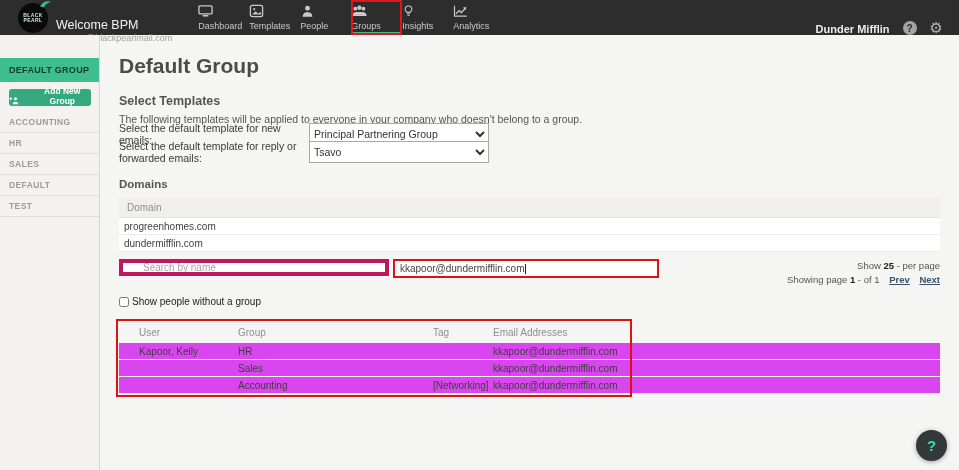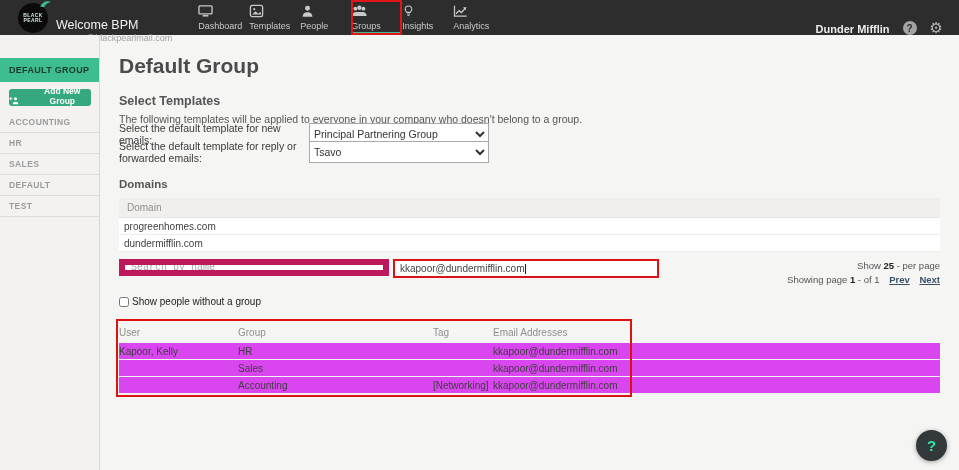--- a/index.html
+++ b/index.html
@@ -55,41 +55,41 @@
                       font-family: "Liberation Sans", sans-serif; }
   .domains-heading { font-size: 11.5px; font-weight: bold; color: #555; margin-top: 17px; }
   .domain-header { height: 20px; margin-top: 8px; display: flex; align-items: center;
                    padding-left: 8px; font-size: 10px; color: #8f8f8f; background: #f0efee;
                    border-bottom: 1px solid #e4e4e2; }
   .domain-row { height: 17px; background: #fff; border-bottom: 1px solid #ececea;
                 display: flex; align-items: center; padding-left: 5px; font-size: 10px; color: #3f3f3f; }
 
   .controls-row { display: flex; justify-content: space-between; align-items: flex-start; margin-top: 7px; }
   .inputs-wrap { display: flex; align-items: flex-start; }
-  .search-input { width: 270px; height: 17px; border: 6px solid #be185d; font-size: 10px;
-                  padding: 0 6px; color: #333; font-family: Liberation Mono, monospace; }
+  .search-input { width: 270px; height: 17px; border: 4px solid #be185d; font-size: 10px;
+                  padding: 0 20px; color: #333; font-family: Liberation Sans, sans-serif; }
   .search-input::placeholder { color: #a5a5a5; }
   .email-redbox { border: 2px solid #dd1212; margin-left: 4px; }
   .email-input { width: 262px; height: 15px; background: #fff; display: flex; align-items: center;
                  font-size: 10px; color: #444; padding: 0 5px; cursor: text; }
   .caret { width: 1px; height: 10px; background: #222; margin-left: 1px; }
   .pagination { text-align: right; font-size: 9.5px; color: #555; line-height: 14px; }
   .pagination b { color: #222; }
   .pglink { color: #3a5068; font-weight: bold; text-decoration: underline; margin-left: 7px; cursor: pointer; }
   .perpage-trigger { cursor: pointer; }
 
   .checkbox-row { margin-top: 9px; display: flex; align-items: center; gap: 3px;
                   font-size: 10px; color: #222; }
   .checkbox-row input { width: 10px; height: 10px; margin: 0; }
 
   .people-table { margin-top: 14px; position: relative; }
   .pt-header { display: flex; height: 22px; align-items: center; font-size: 10px; color: #8f8f8f; }
   .pt-row { display: flex; height: 17px; align-items: center; background: #d946ef;
             border-bottom: 1px solid #f0f0ee; font-size: 10px; color: #3f3f3f; cursor: pointer; }
-  .c-user  { width: 119px; padding-left: 0; }
+  .c-user  { width: 119px; padding-left: 20px; }
   .c-group { width: 195px; }
   .c-tag   { width: 60px; }
   .c-email { flex: 1; }
   .table-redbox { position: absolute; left: -3px; top: -2px; width: 516px; height: 78px;
                   border: 2px solid #dd1212; pointer-events: none; }
 
   .help-fab { position: absolute; right: 12px; bottom: 9px; width: 31px; height: 31px;
               border-radius: 50%; background: #33383a; color: #2ee6a8; font-size: 15px;
               font-weight: bold; display: flex; align-items: center; justify-content: center;
               box-shadow: 0 1px 5px rgba(0,0,0,.35); cursor: pointer; }

